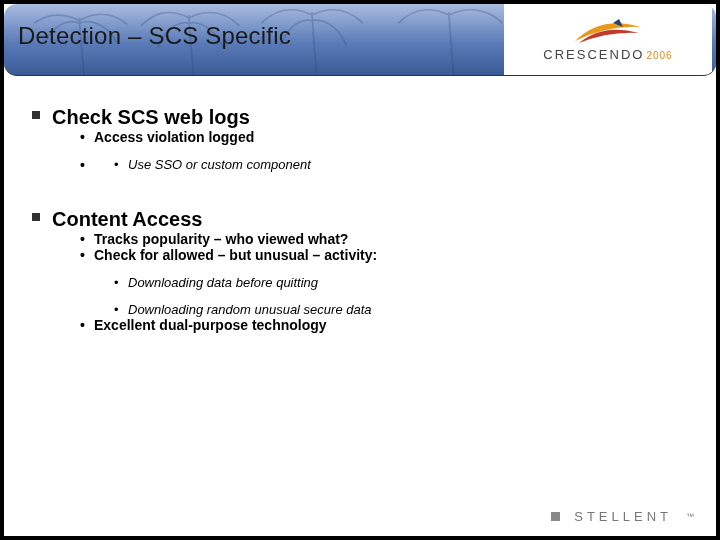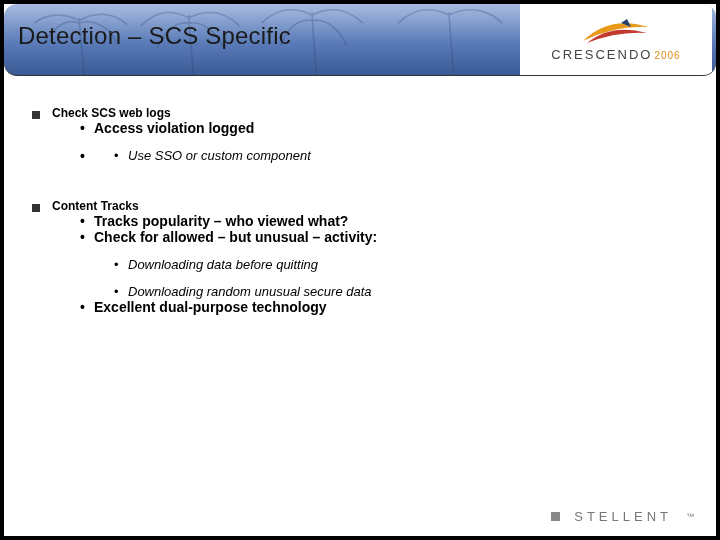--- a/index.html
+++ b/index.html
@@ -36,21 +36,21 @@
     font-size: 24px;
     color: #1a1a1a;
     font-weight: 400;
     letter-spacing: 0.2px;
   }
   .logo-right {
     position: absolute;
     right: 4px;
     top: 0;
     height: 72px;
-    width: 192px;
+    width: 208px;
     background: #fff;
     display: flex;
     align-items: center;
     justify-content: center;
     flex-direction: column;
   }
   .swoosh { position: relative; height: 26px; width: 70px; }
   .crescendo-text {
     font-size: 13px;
     letter-spacing: 2px;
@@ -70,21 +70,21 @@
   .sq-item::before {
     content: "";
     position: absolute;
     left: 0;
     top: 5px;
     width: 8px;
     height: 8px;
     background: #333;
   }
   .sq-title {
-    font-size: 12px;
+    font-size: 20px;
     font-weight: bold;
   }
   ul.dash {
     list-style: none;
     padding-left: 28px;
   }
   ul.dash > li {
     position: relative;
     padding-left: 14px;
     font-size: 14px;
@@ -187,21 +187,21 @@
         <li><span>Access violation logged</span></li>
         <li>
           <ul class="sub">
             <li>Use SSO or custom component</li>
           </ul>
         </li>
       </ul>
     </div>
 
     <div class="sq-item block2">
-      <div class="sq-title">Content Tracks</div>
+      <div class="sq-title">Content Access</div>
       <ul class="dash">
         <li><span>Tracks popularity – who viewed what?</span></li>
         <li><span>Check for allowed – but unusual – activity:</span>
           <ul class="sub">
             <li>Downloading data before quitting</li>
             <li>Downloading random unusual secure data</li>
           </ul>
         </li>
         <li><span>Excellent dual-purpose technology</span></li>
       </ul>

